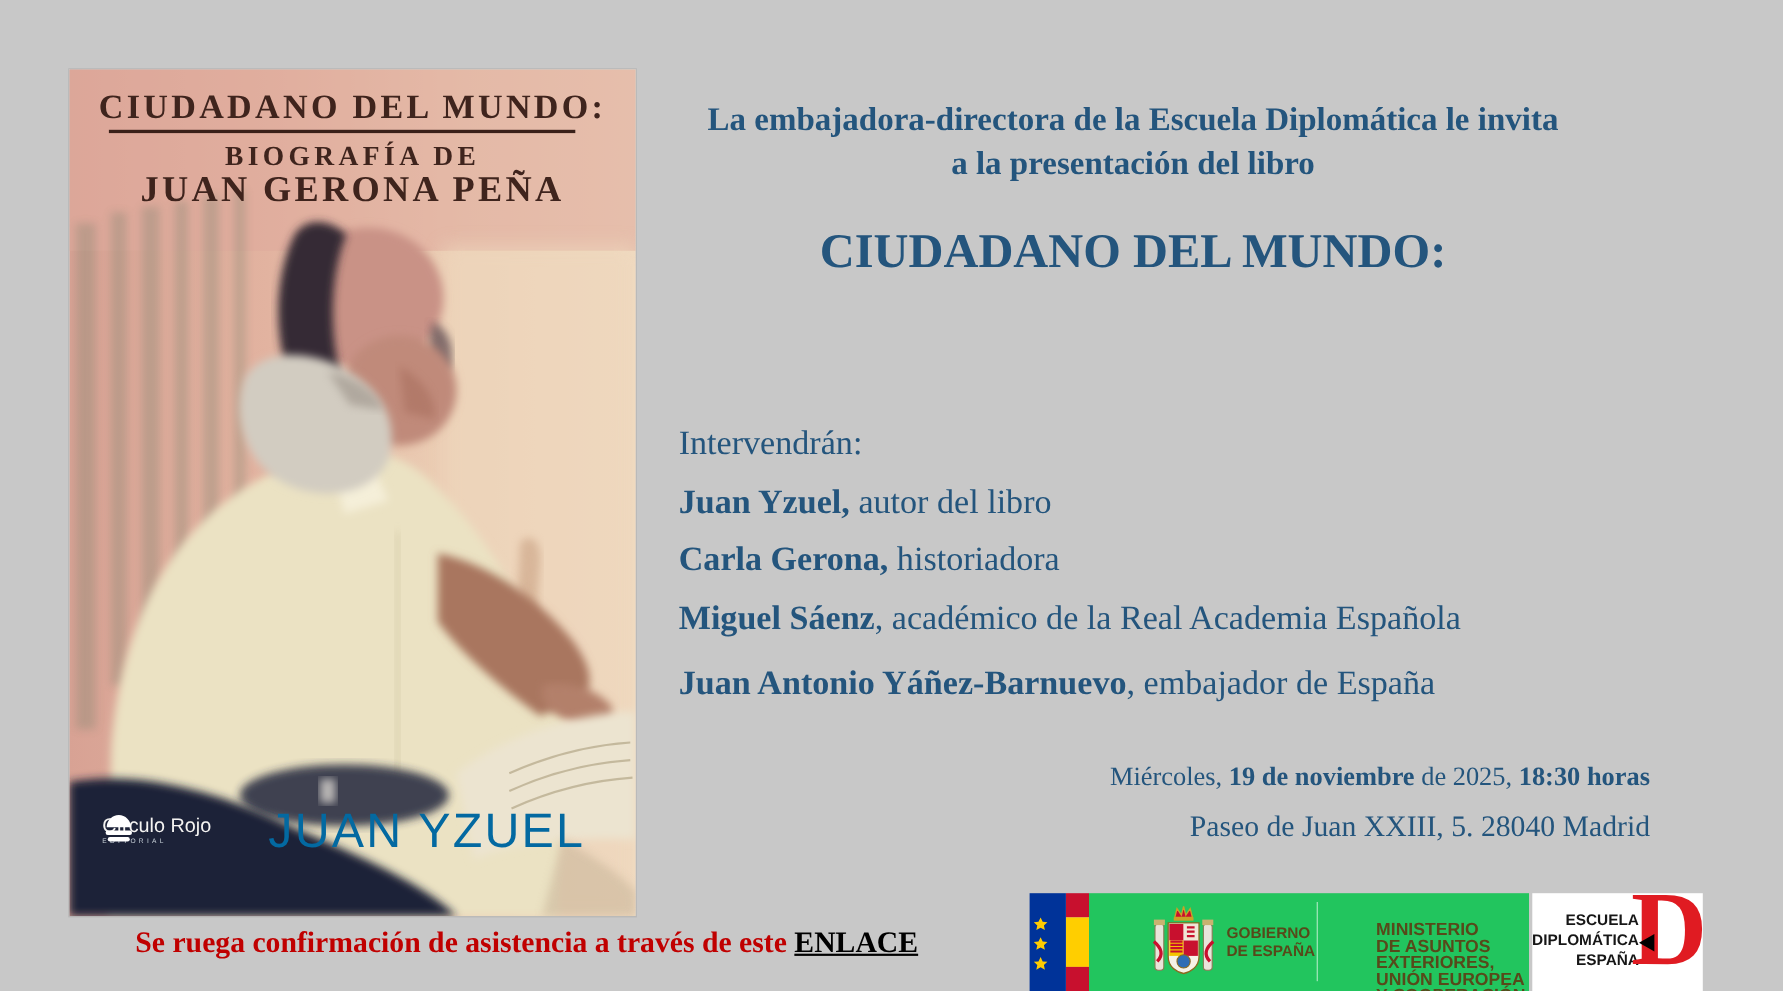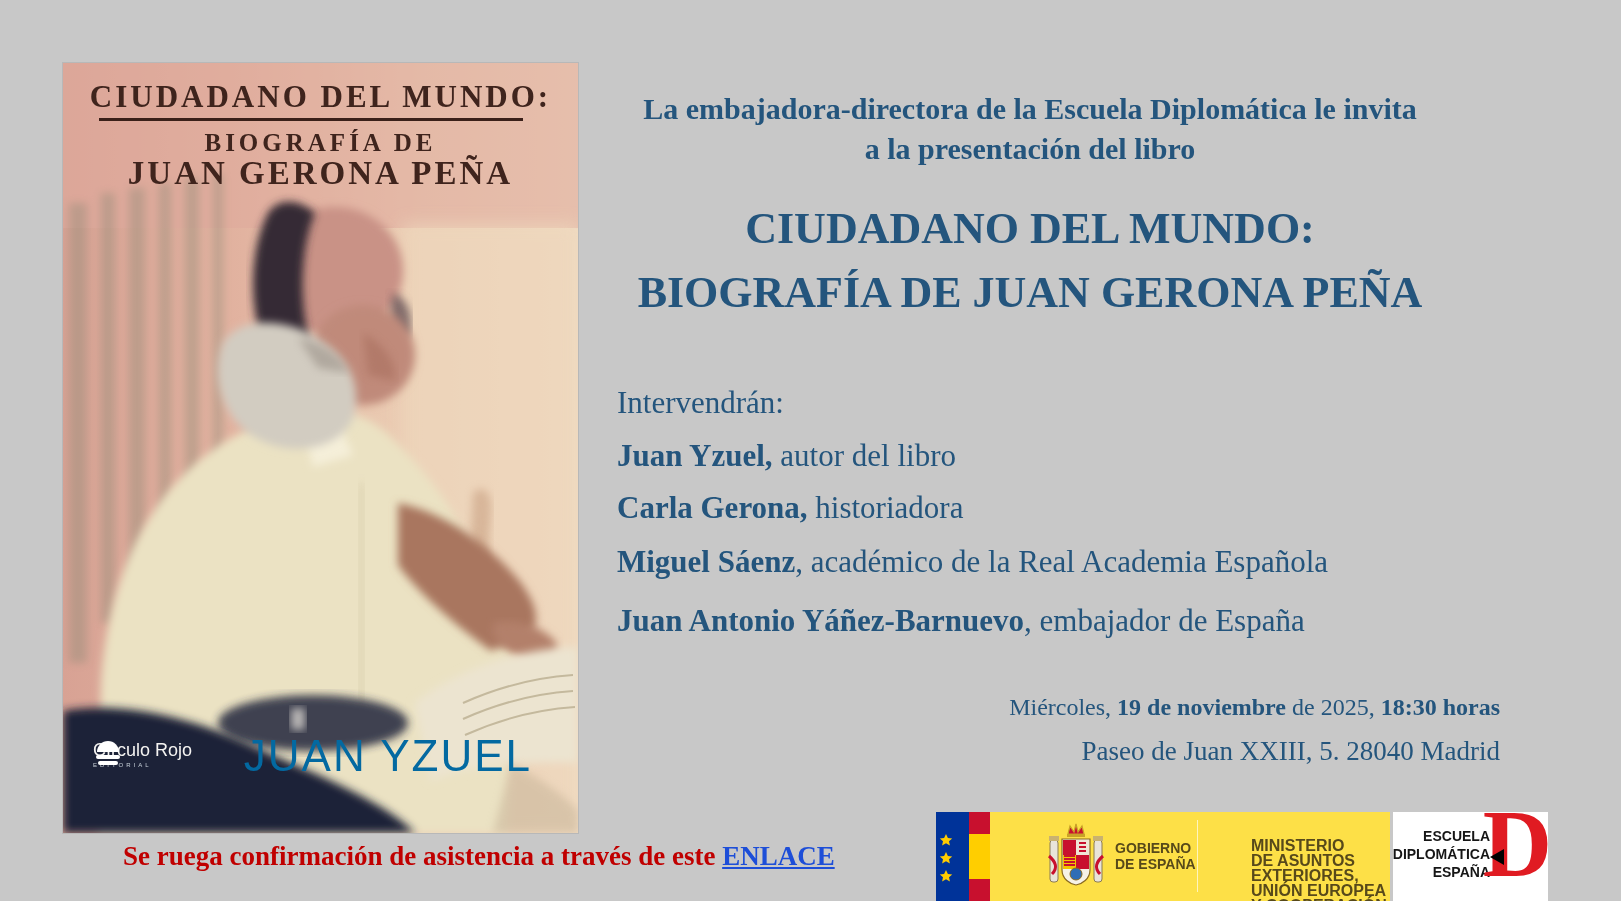--- a/index.html
+++ b/index.html
@@ -67,33 +67,33 @@
   .speak b{font-weight:bold;}
   .rc-right{left:580px; width:920px; text-align:right;}
   .dateline{top:694px; font-size:24px;}
   .addrline{top:736px; font-size:27px;}
   
   .confirm{
     position:absolute; left:123px; top:841px;
     font-size:27px; font-weight:bold; color:#c00000;
   }
   .confirm .lnk{
-    color:#1d4ed8; text-decoration:underline; cursor:pointer;
+    color:#000000; text-decoration:underline; cursor:pointer;
   }
   
   .gov{
     position:absolute; left:936px; top:812px; width:454px; height:89px;
     display:flex;
     font-family:"Liberation Sans","DejaVu Sans",sans-serif;
   }
   .gov .eu{width:33px; height:100%; background:#003399; position:relative;}
   .gov .flag{width:21px; height:100%; display:flex; flex-direction:column;}
   .gov .flag .r{flex:1; background:#c8102e;}
   .gov .flag .y{flex:2; background:#ffce00;}
-  .gov .field{flex:1; background:#fde047; position:relative;}
+  .gov .field{flex:1; background:#22c55e; position:relative;}
   .gov-text{
     position:absolute; left:125px; top:28px;
     font-size:14px; font-weight:bold; color:#57491a; line-height:16px;
   }
   .gov-divider{
     position:absolute; left:207px; top:8px; width:1px; height:72px;
     background:rgba(255,255,255,.65);
   }
   .min-text{
     position:absolute; left:221px; top:26px;
@@ -206,21 +206,20 @@
         <div class="pub-sub">EDITORIAL</div>
       </div>
     </div>
 
     <div class="cover-author">JUAN YZUEL</div>
   </div>
 
   <div class="rc rc-center intro1">La embajadora-directora de la Escuela Diplomática le invita</div>
   <div class="rc rc-center intro2">a la presentación del libro</div>
   <div class="rc rc-center btitle1">CIUDADANO DEL MUNDO:</div>
-  <div class="rc rc-center btitle2">BIOGRAFÍA DE JUAN GERONA PEÑA</div>
 
   <div class="rc speak sp-head">Intervendrán:</div>
   <div class="rc speak sp-1"><b>Juan Yzuel,</b><span> autor del libro</span></div>
   <div class="rc speak sp-2"><b>Carla Gerona,</b><span> historiadora</span></div>
   <div class="rc speak sp-3"><b>Miguel Sáenz</b><span>, académico de la Real Academia Española</span></div>
   <div class="rc speak sp-4"><b>Juan Antonio Yáñez-Barnuevo</b><span>,  embajador de España</span></div>
 
   <div class="rc rc-right dateline"><span>Miércoles, </span><b>19 de noviembre</b><span> de 2025, </span><b>18:30 horas</b></div>
   <div class="rc rc-right addrline">Paseo de Juan XXIII, 5. 28040 Madrid</div>
 

